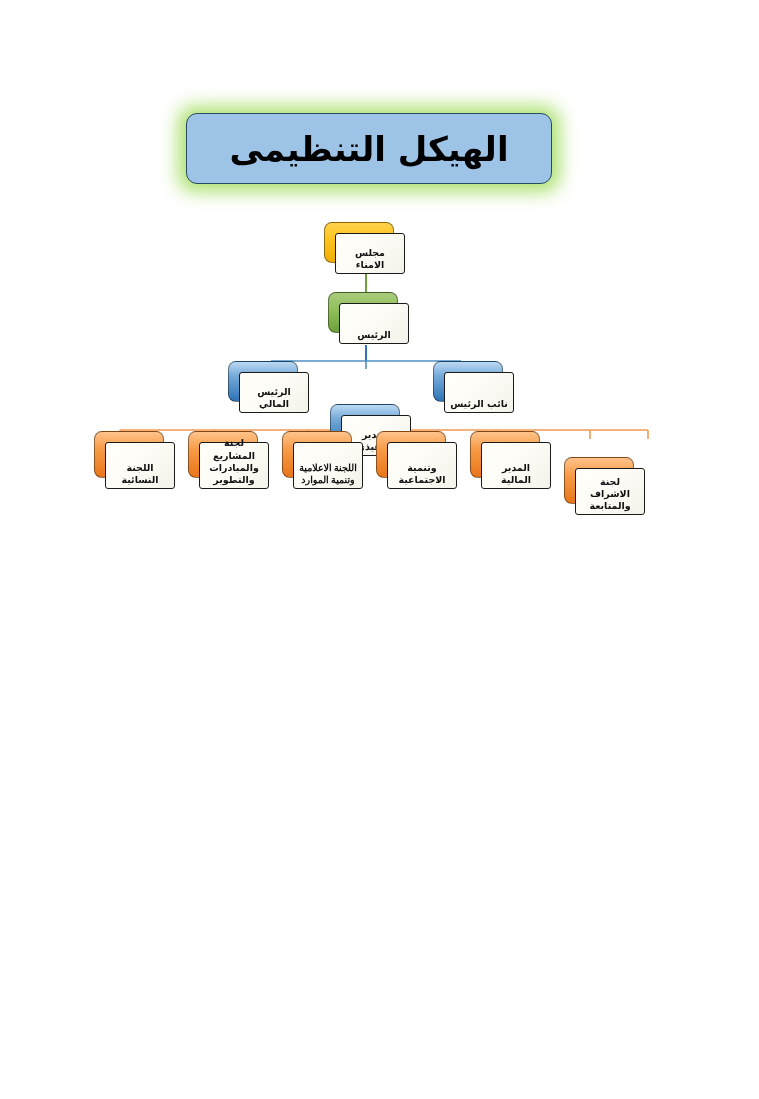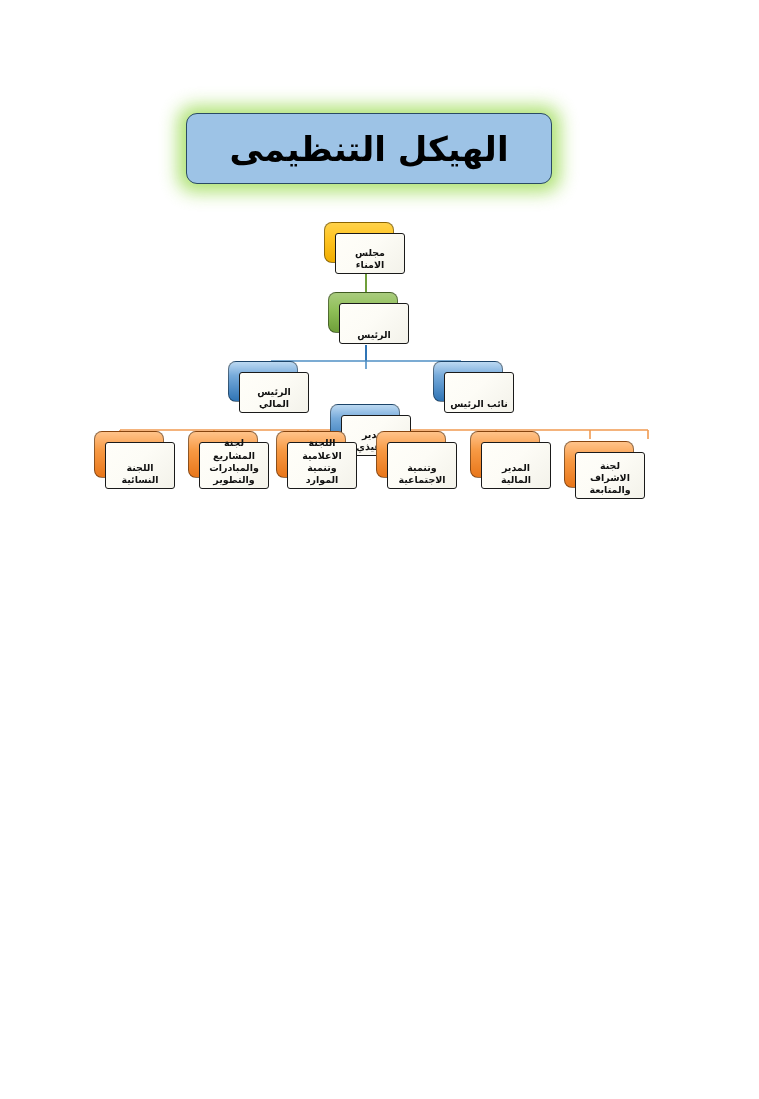--- a/index.html
+++ b/index.html
@@ -209,21 +209,21 @@
 
     <div class="node" style="left:188px; top:431px; width:70px; height:47px;">
       <div class="plate orange"></div>
       <div class="card">
         <span class="label">لجنة المشاريع
 والمبادرات
 والتطوير</span>
       </div>
     </div>
 
-    <div class="node" style="left:276px; top:431px; width:70px; height:47px;">
+    <div class="node" style="left:282px; top:431px; width:70px; height:47px;font-family:Liberation Serif, serif;">
       <div class="plate orange"></div>
       <div class="card">
         <span class="label">اللجنة الاعلامية
 وتنمية الموارد</span>
       </div>
     </div>
 
     <div class="node" style="left:376px; top:431px; width:70px; height:47px;">
       <div class="plate orange"></div>
       <div class="card">
@@ -231,21 +231,21 @@
       </div>
     </div>
 
     <div class="node" style="left:470px; top:431px; width:70px; height:47px;">
       <div class="plate orange"></div>
       <div class="card">
         <span class="label">المدير المالية</span>
       </div>
     </div>
 
-    <div class="node" style="left:564px; top:441px; width:70px; height:47px;">
+    <div class="node" style="left:564px; top:457px; width:70px; height:47px;">
       <div class="plate orange"></div>
       <div class="card">
         <span class="label">لجنة الاشراف
 والمتابعة</span>
       </div>
     </div>
 
   </div>
 </div>
 

